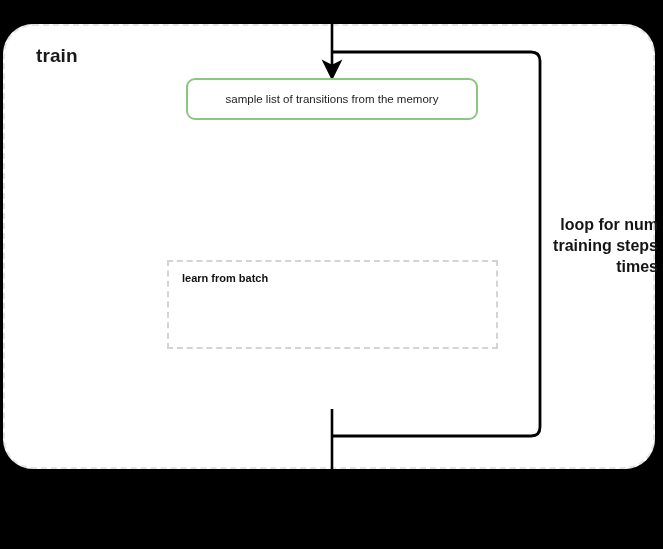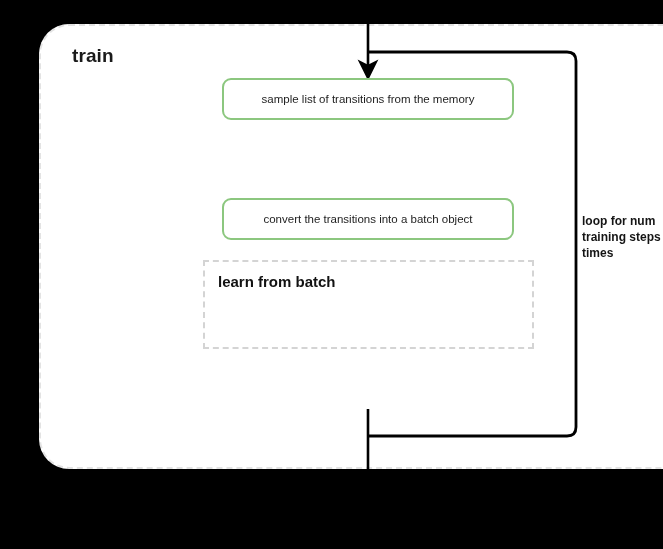--- a/index.html
+++ b/index.html
@@ -12,21 +12,20 @@
     height: 549px;
     overflow: hidden;
     font-family: "Liberation Sans", sans-serif;
   }
 
   #stage {
     position: relative;
     width: 613px;
     height: 549px;
     background: #000000;
-    margin-left: 36px;
   }
 
   
   .panel {
     position: absolute;
     left: 3px;
     top: 24px;
     width: 652px;
     height: 445px;
     background: #ffffff;
@@ -89,34 +88,34 @@
     height: 89px;
     box-sizing: border-box;
     background: #ffffff;
     border: 2px dashed #d4d4d4;
   }
   .subgroup-title {
     position: absolute;
     left: 13px;
     top: 9px;
     width: 150px;
-    font-size: 15px;
+    font-size: 11px;
     font-weight: bold;
     color: #121212;
     line-height: 1.45;
   }
 
   
   .loop-label {
     position: absolute;
     left: 546px;
     top: 214px;
     width: 112px;
-    text-align: left;
-    font-size: 12px;
+    text-align: right;
+    font-size: 16px;
     font-weight: bold;
     color: #151515;
     line-height: 1.32;
   }
 </style>
 </head>
 <body>
 
 <div id="stage">
 
@@ -136,23 +135,20 @@
     <path d="M332,409 L332,549" stroke="#000000" stroke-width="2.6" fill="none"></path>
   </svg>
 
   <div class="panel-title">train</div>
 
   <div class="node node-sample">
     <span class="node-label">sample list of transitions from the memory</span>
   </div>
 
 
-  <div class="node node-convert">
-    <span class="node-label">convert the transitions into a batch object</span>
-  </div>
 
   <div class="subgroup">
     <div class="subgroup-title">learn from batch</div>
   </div>
 
 
   <div class="loop-label">loop for num training steps times</div>
 
 </div>
 

